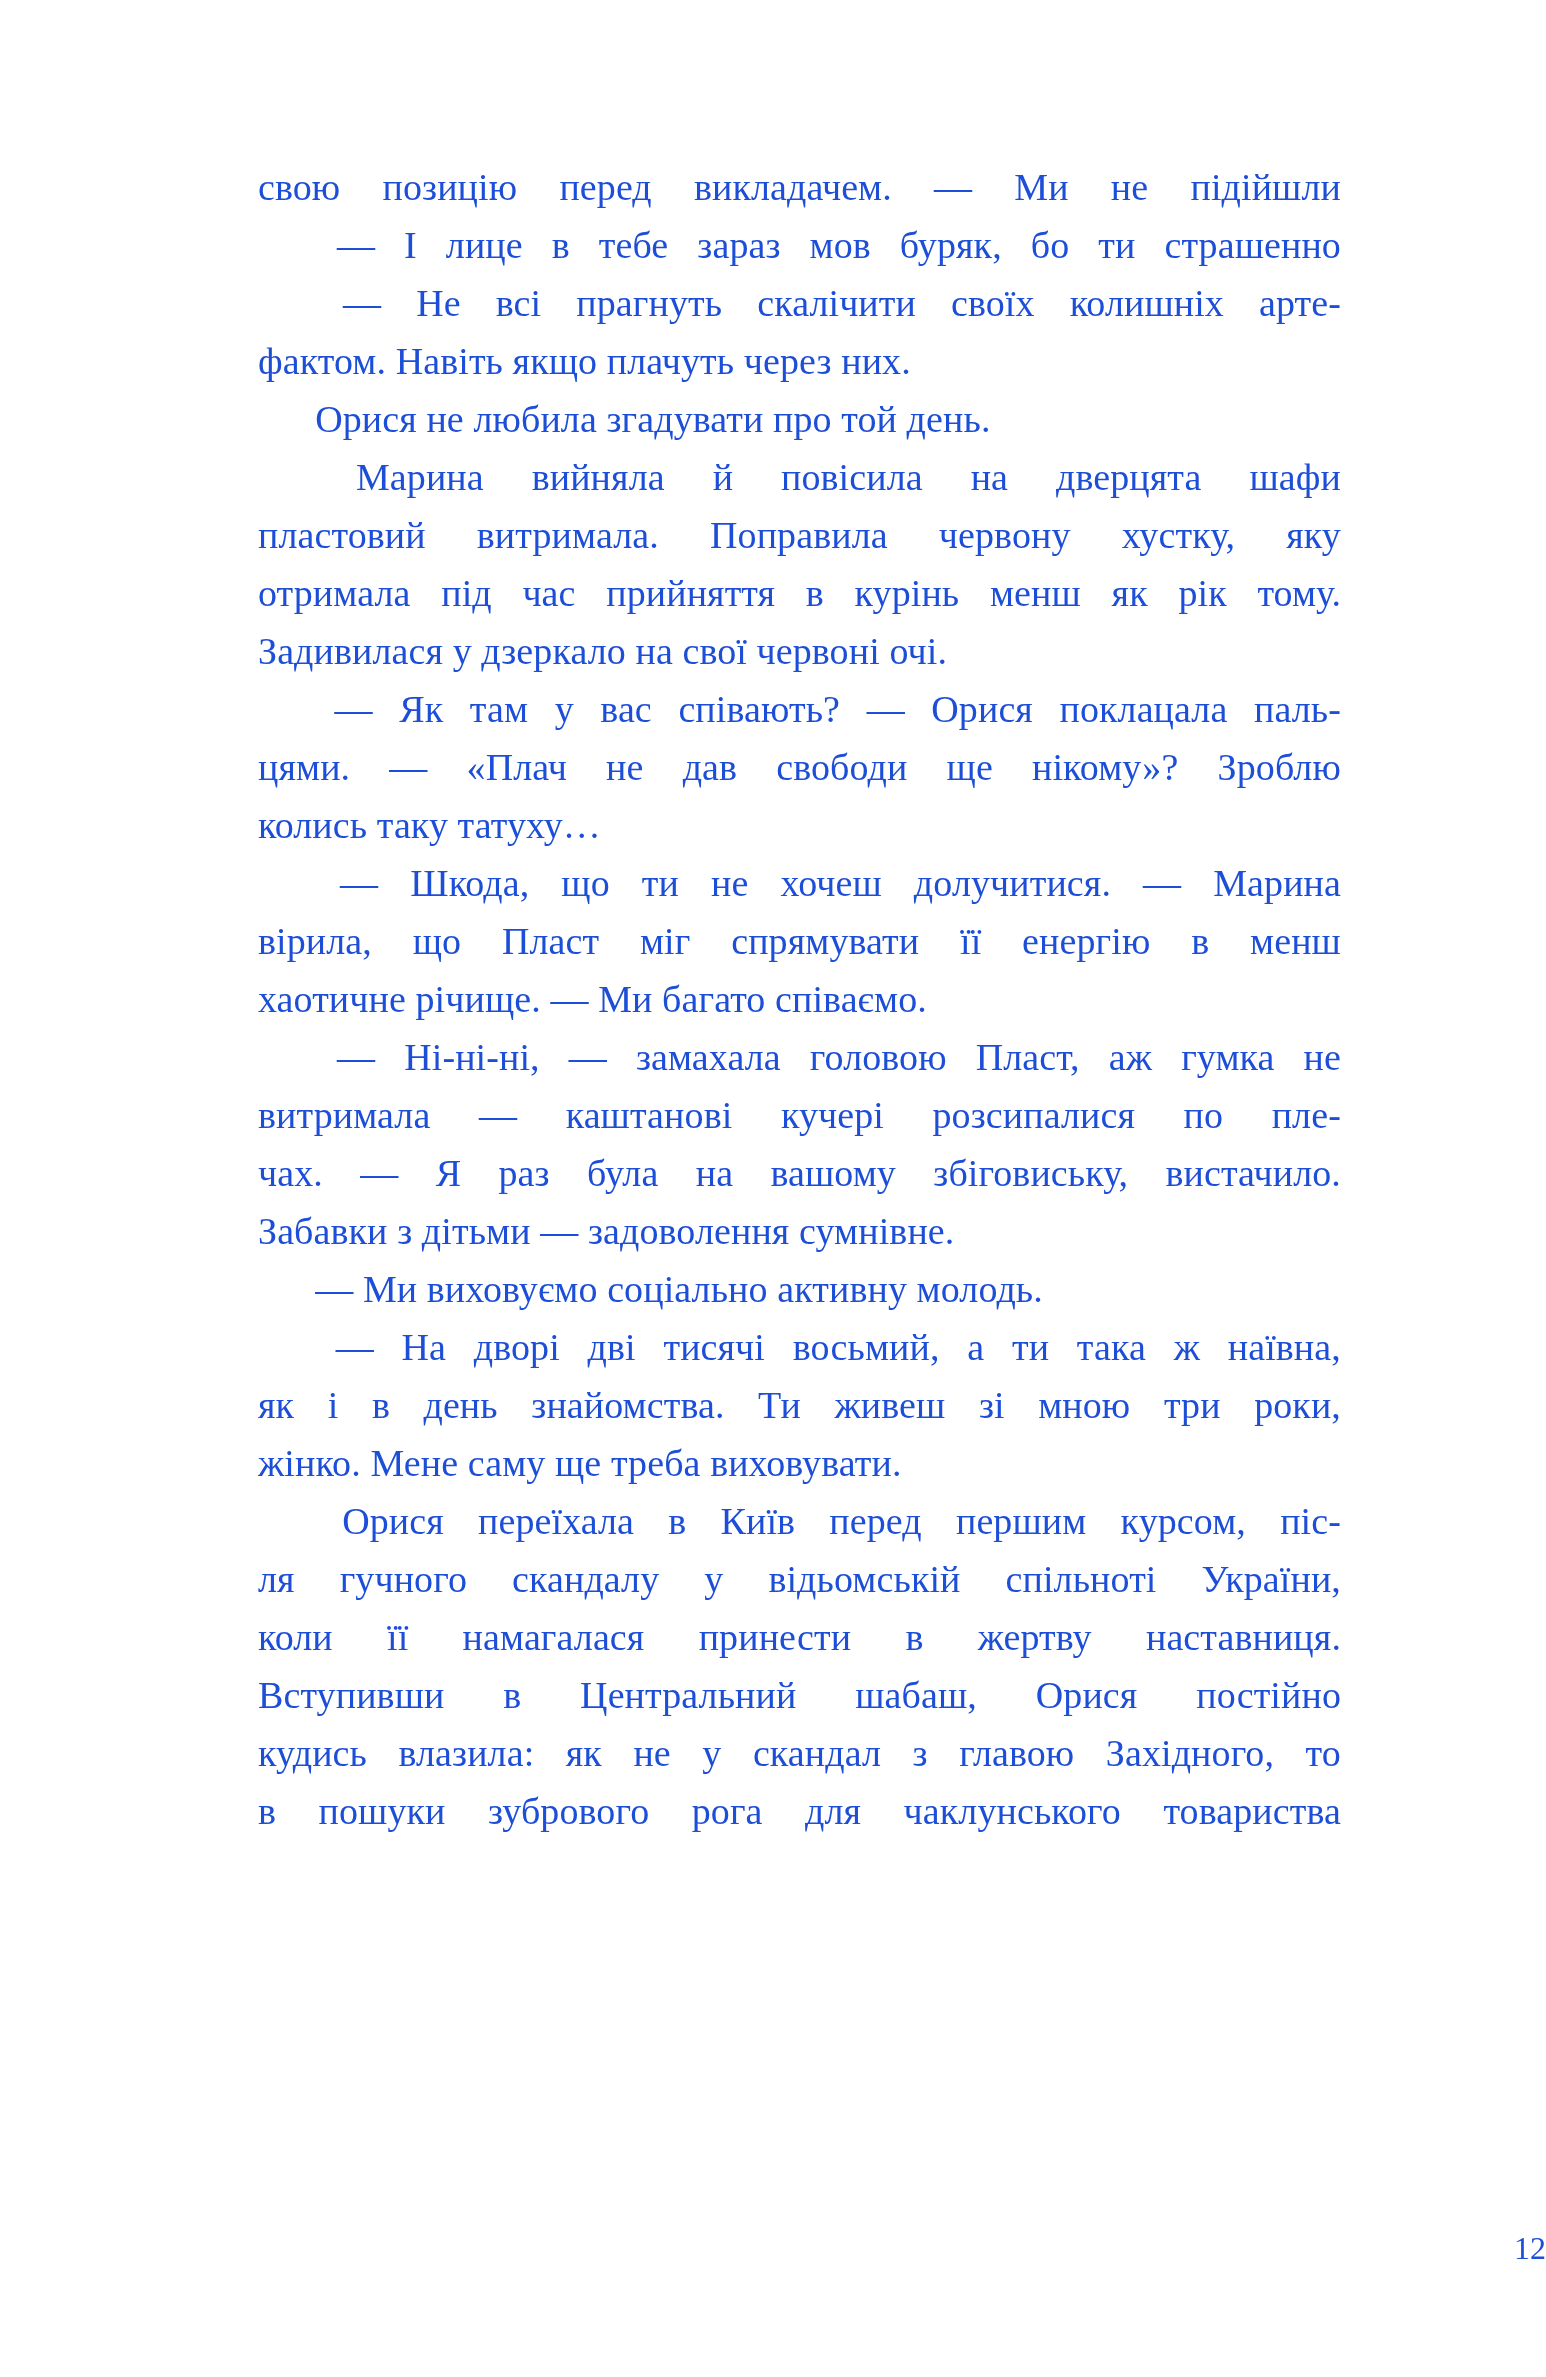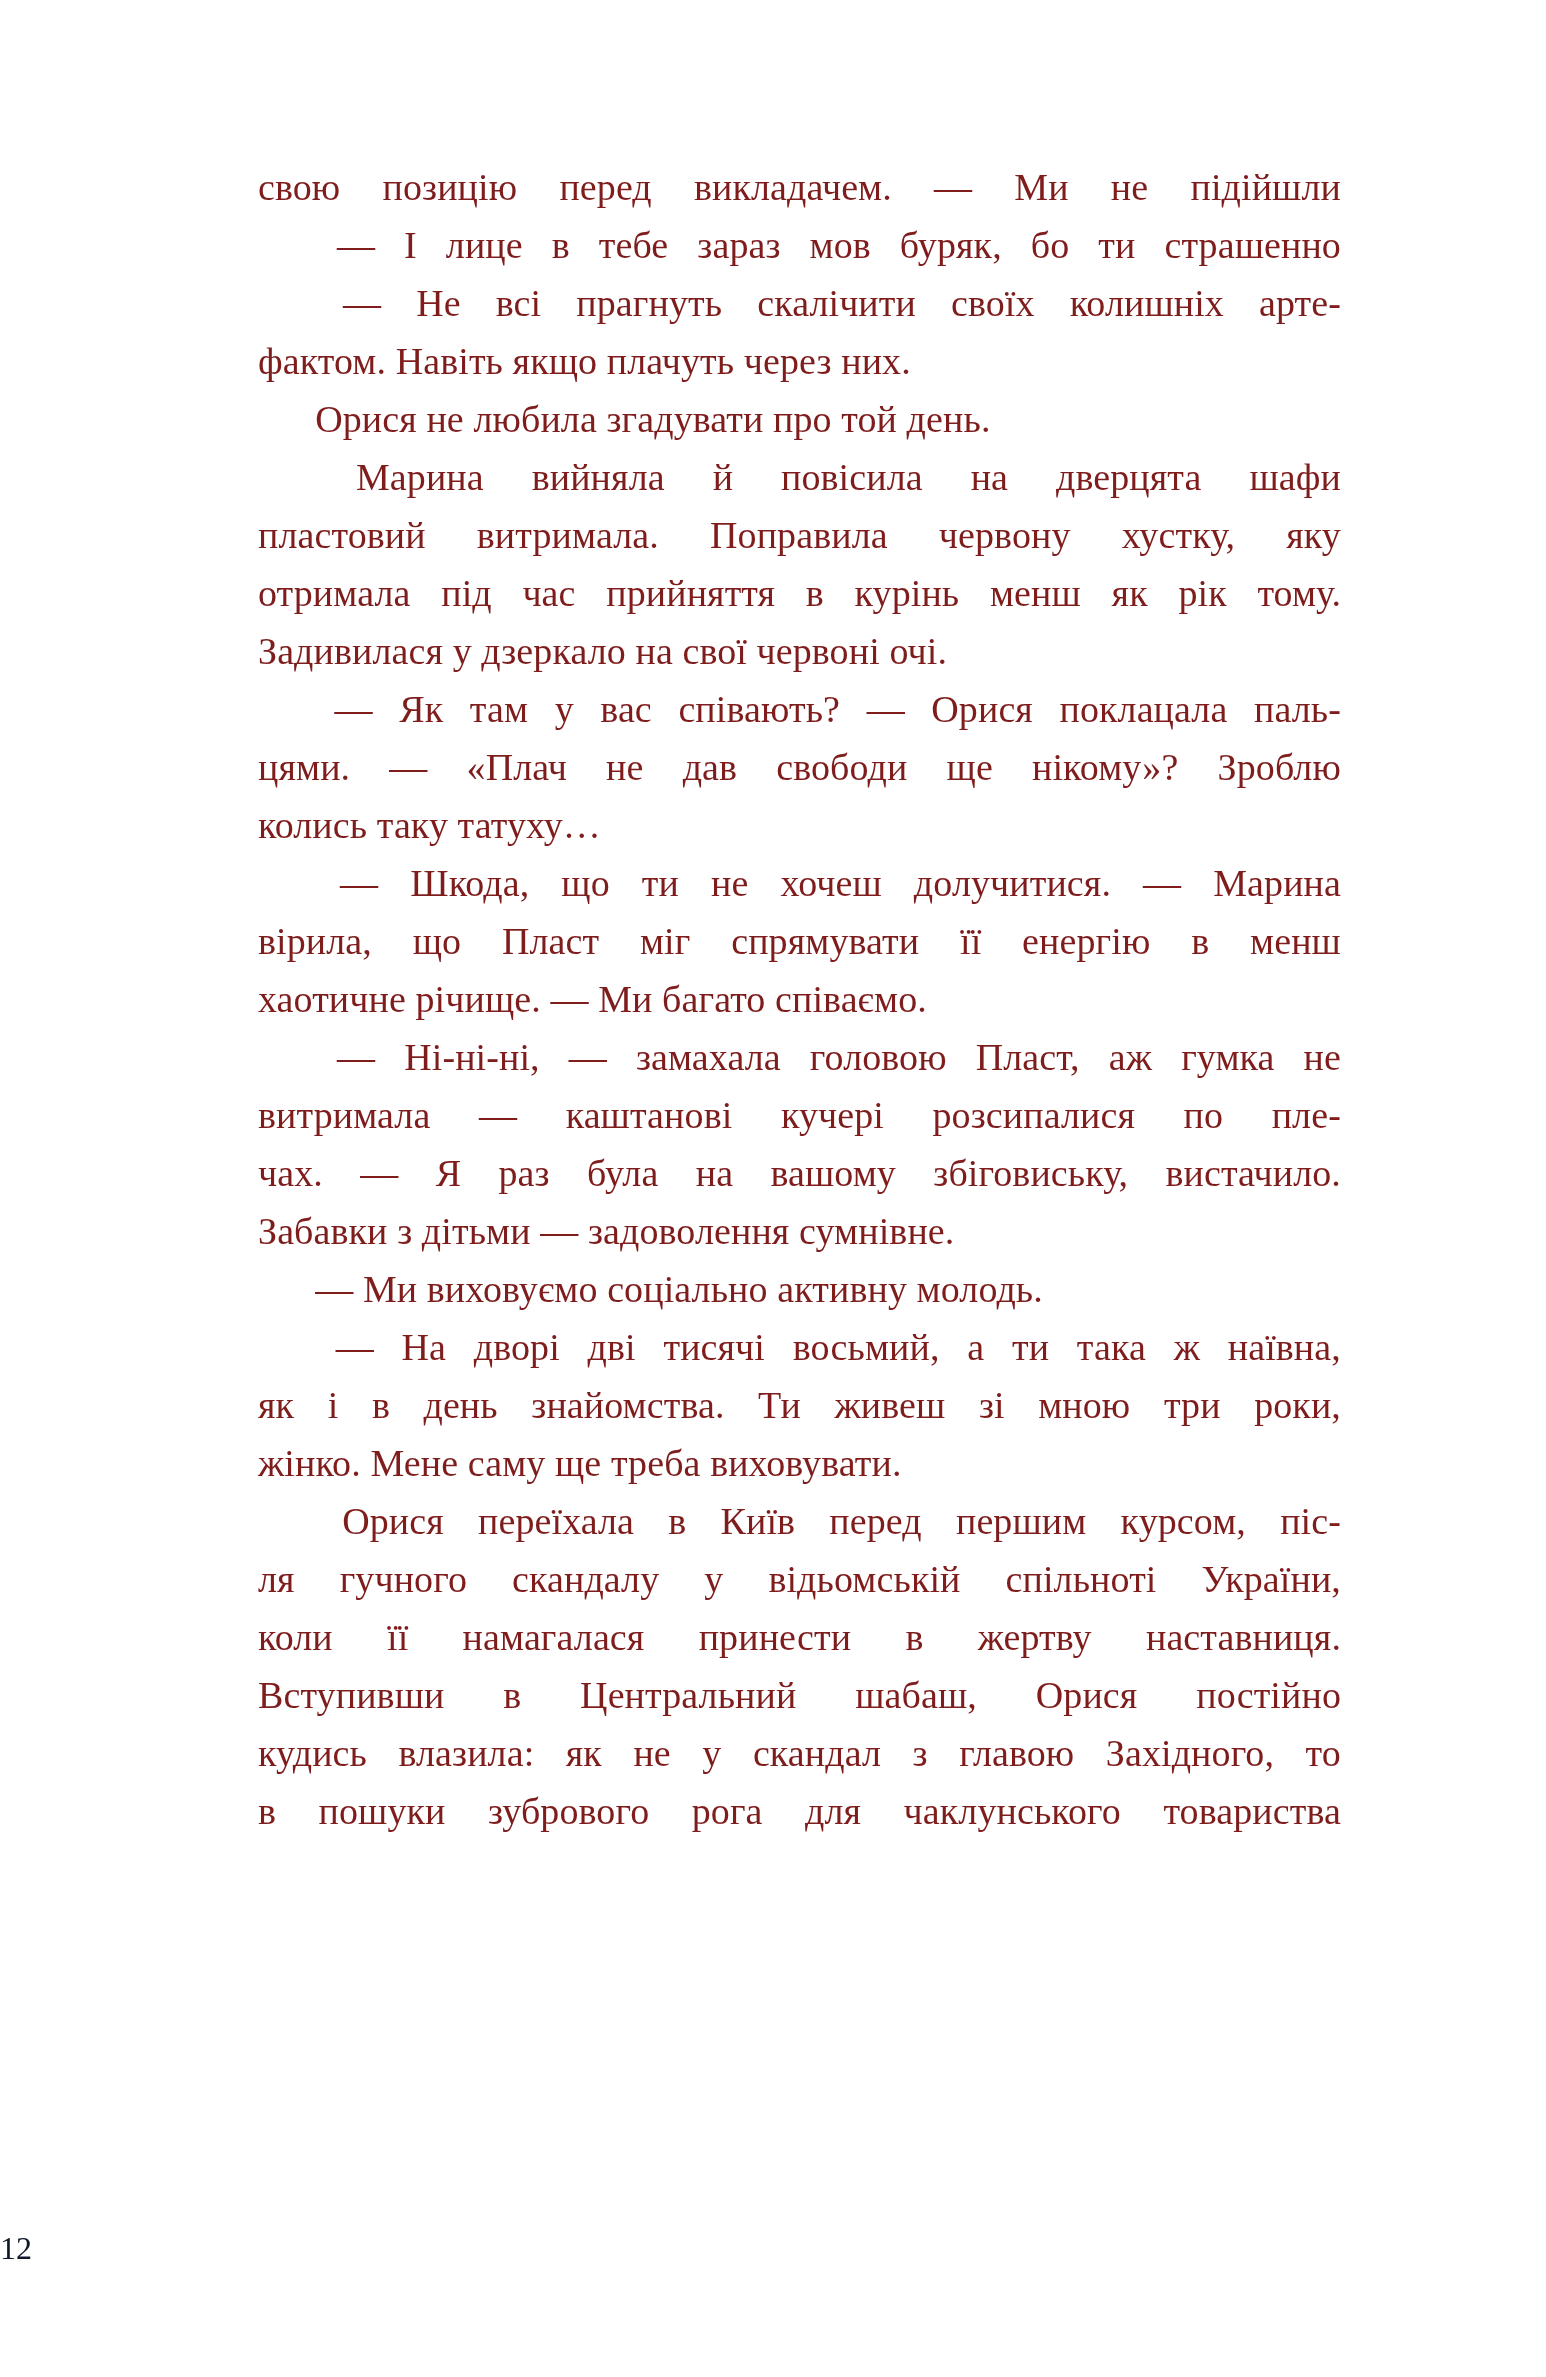--- a/index.html
+++ b/index.html
@@ -27,45 +27,45 @@
   .para {
     margin: 0;
     padding: 0;
   }
   .line {
     display: block;
     font-size: 38px;
     line-height: 58px;
     letter-spacing: 0.1px;
     white-space: pre;
-    color: #7f1d1d;
+    color: #1d4ed8;
   }
   
   .line.justify {
     display: flex;
     justify-content: space-between;
     white-space: normal;
   }
   .line.justify > .w {
     white-space: pre;
     display: inline-block;
   }
   .line .ind {
     display: inline-block;
     width: 50px;
   }
   .folio {
     position: absolute;
     left: 0;
     right: 0;
     top: 2229px;
-    text-align: left;
+    text-align: right;
     font-size: 32px;
     line-height: 39px;
-    color: #0f172a;
+    color: #1d4ed8;
     font-family: "Liberation Serif", "DejaVu Serif", serif;
   }
 </style>
 </head>
 <body>
 
 <div class="page">
 
   <div class="text-block">
       <div class="para">

